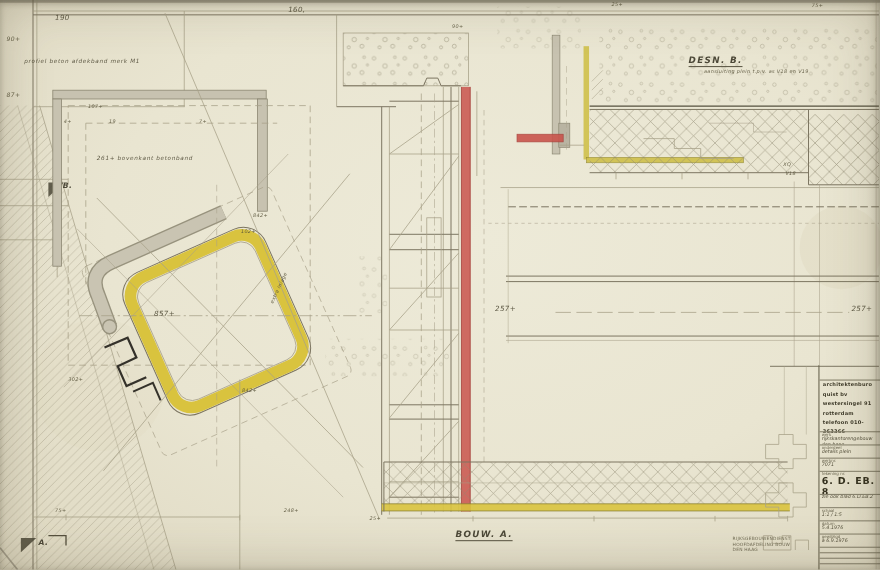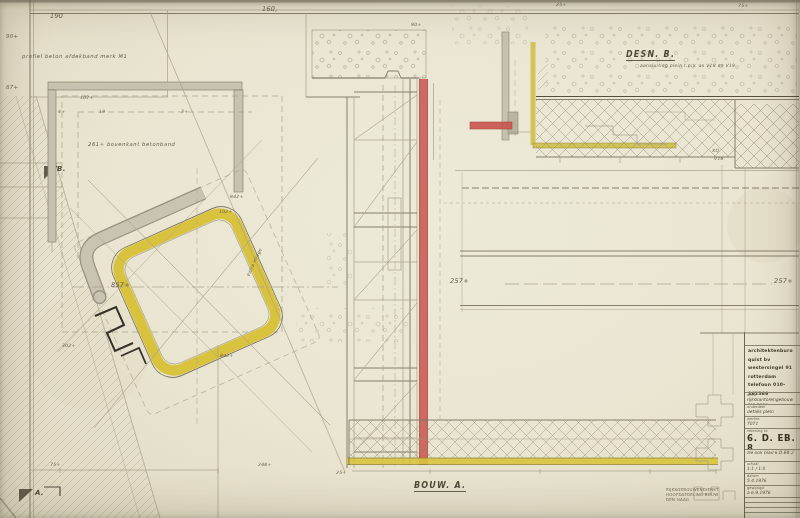--- a/index.html
+++ b/index.html
@@ -227,21 +227,21 @@
 <span class="lbl lbl-big" style="left:50px;top:12px">190</span>
 <span class="lbl lbl-big" style="left:262px;top:5px">160,</span>
 <span class="lbl" style="left:6px;top:33px">90+</span>
 <span class="lbl" style="left:6px;top:84px">87+</span>
 <span class="lbl lbl-xs" style="left:80px;top:95px">107+</span>
 <span class="lbl lbl-xs" style="left:58px;top:109px">4+</span>
 <span class="lbl lbl-xs" style="left:99px;top:109px">19</span>
 <span class="lbl lbl-xs" style="left:181px;top:109px">7+</span>
 <span class="lbl lbl-note" style="left:22px;top:53px">profiel beton afdekband merk M1</span>
 <span class="lbl lbl-note" style="left:88px;top:141px">261+ bovenkant betonband</span>
-<span class="lbl lbl-big" style="left:111px;top:281px">857+</span>
+<span class="lbl lbl-big" style="left:140px;top:281px">857+</span>
 <span class="lbl lbl-xs rot" style="left:250px;top:272px;transform:rotate(-65deg)">extra inlage</span>
 <span class="lbl lbl-xs" style="left:230px;top:194px">842+</span>
 <span class="lbl lbl-xs" style="left:219px;top:209px">102+</span>
 <span class="lbl lbl-xs" style="left:220px;top:353px">842+</span>
 <span class="lbl lbl-xs" style="left:62px;top:343px">302+</span>
 <span class="lbl lbl-mark" style="left:57px;top:165px">B.</span>
 <span class="lbl lbl-mark" style="left:35px;top:489px">A.</span>
 <span class="lbl lbl-xs" style="left:411px;top:22px">90+</span>
 <span class="lbl lbl-xs" style="left:556px;top:2px">25+</span>
 <span class="lbl lbl-xs" style="left:738px;top:3px">75+</span>

